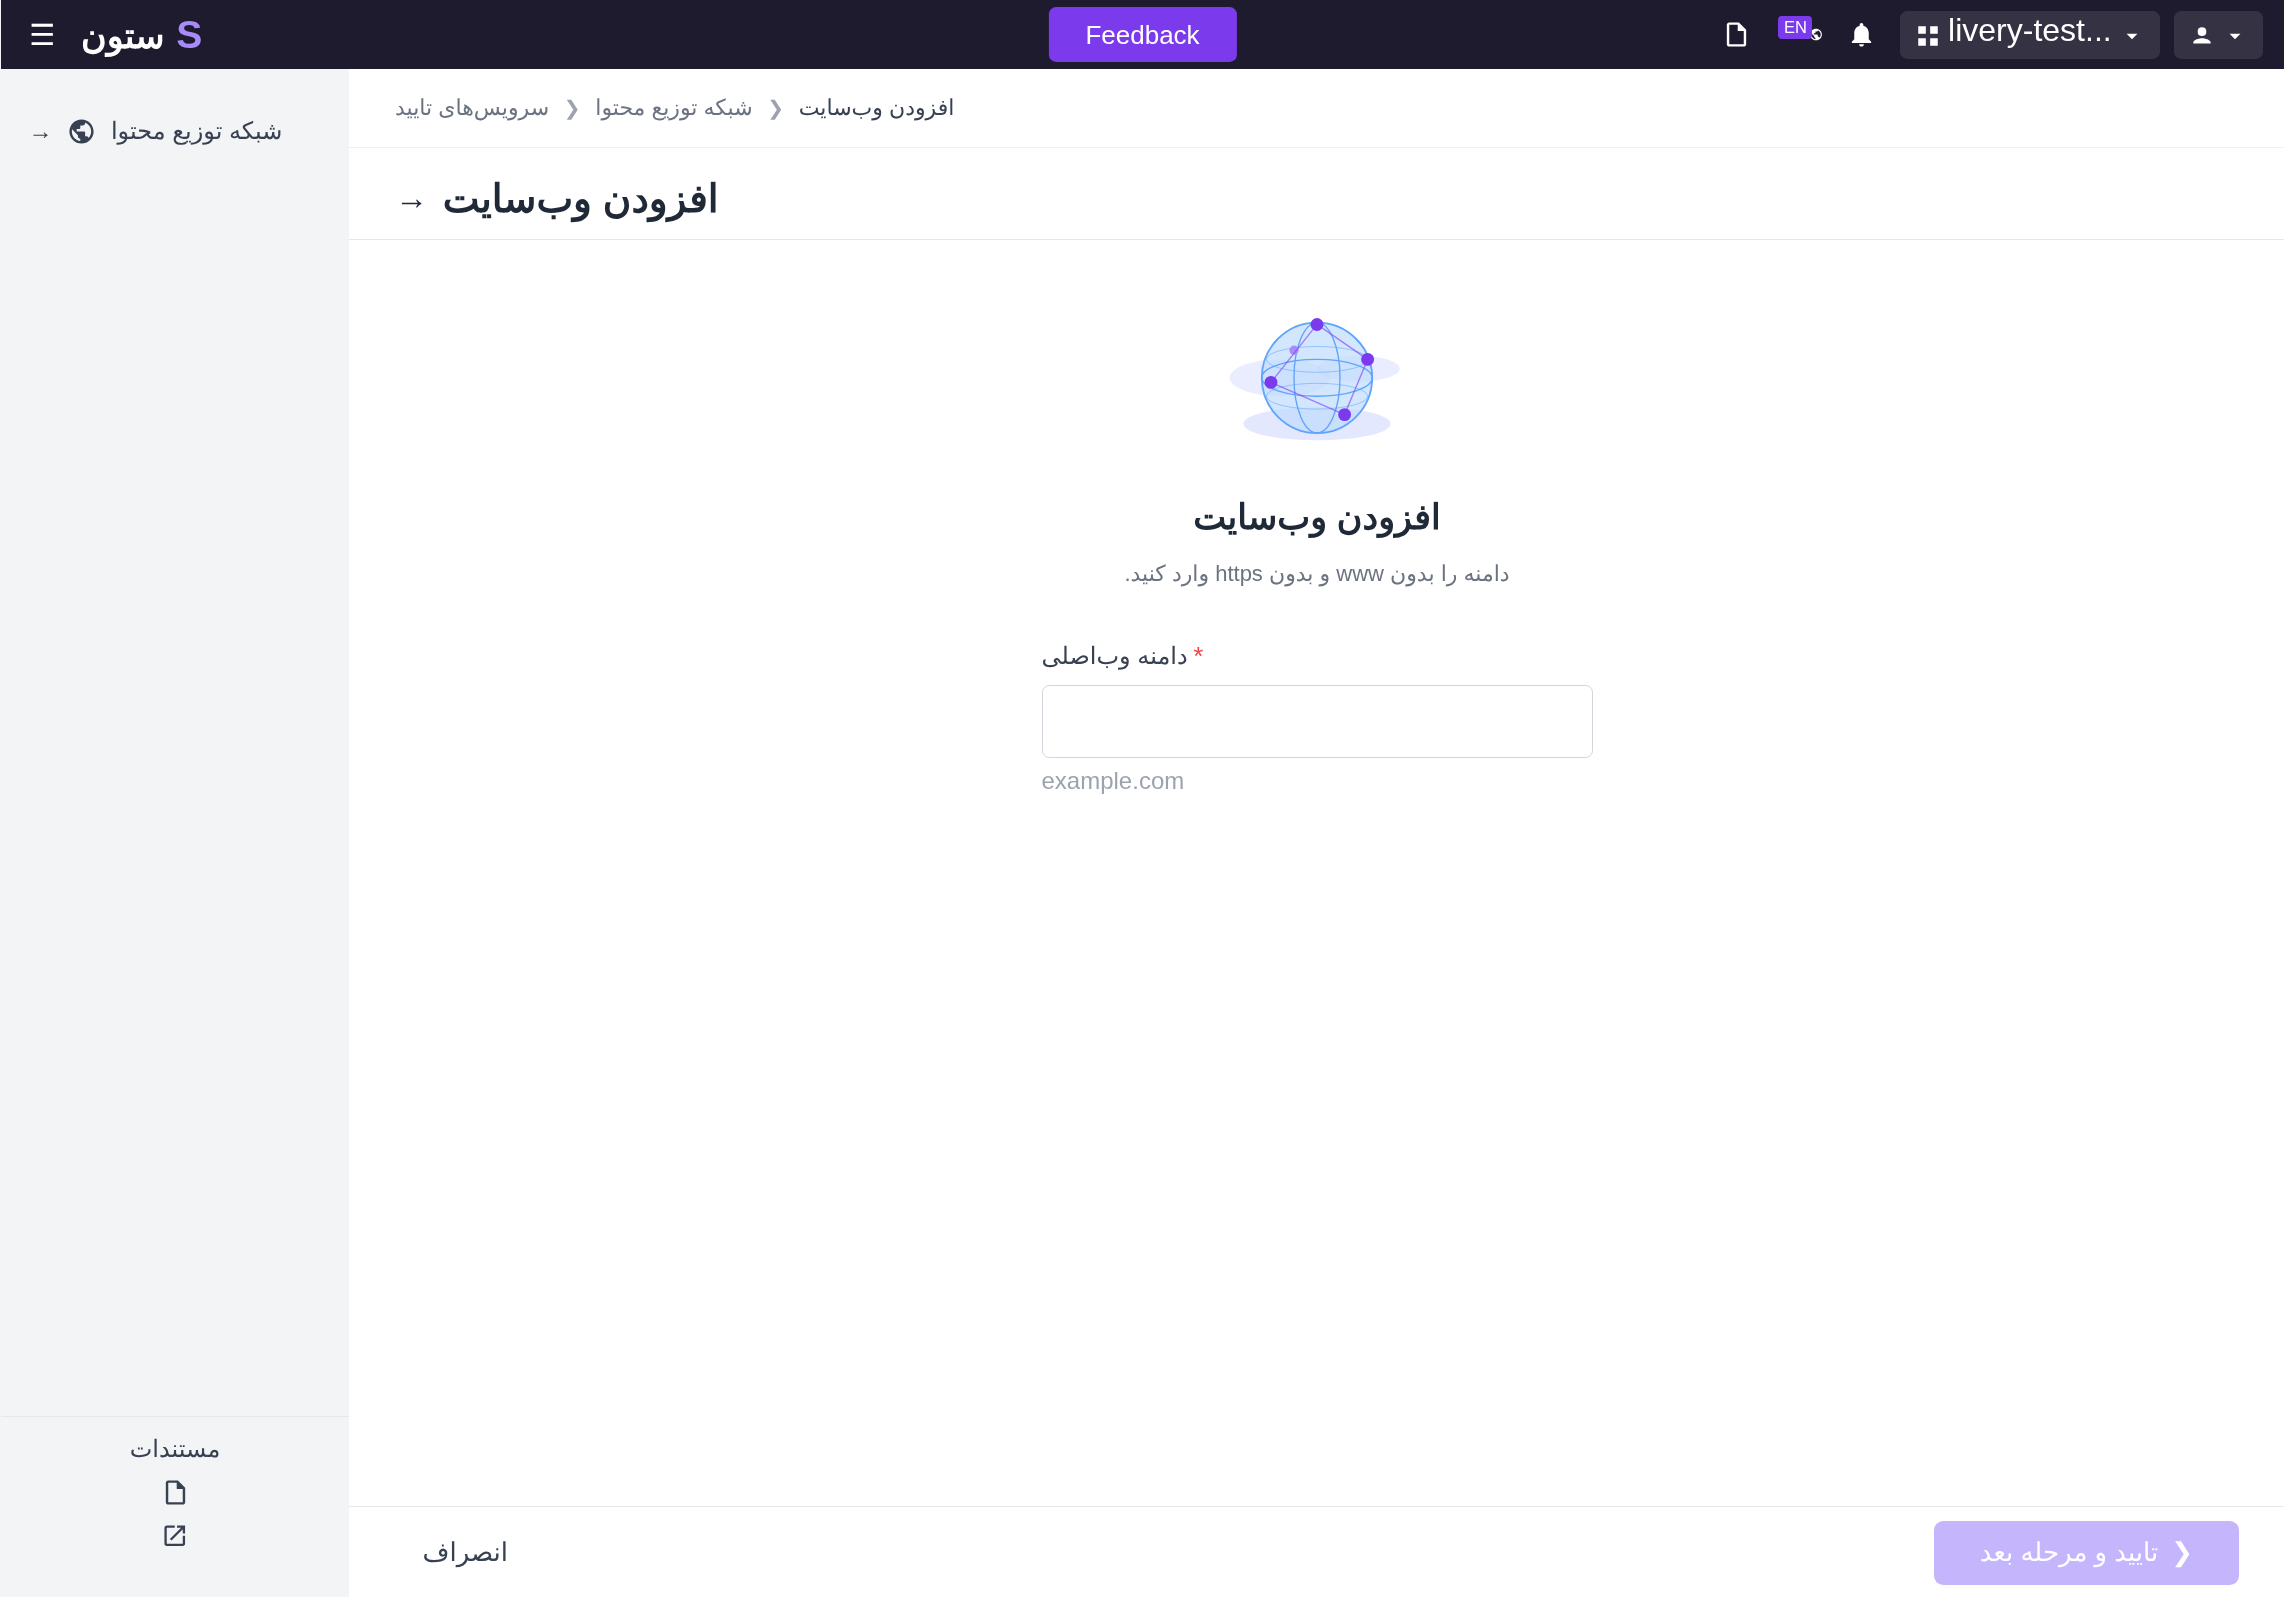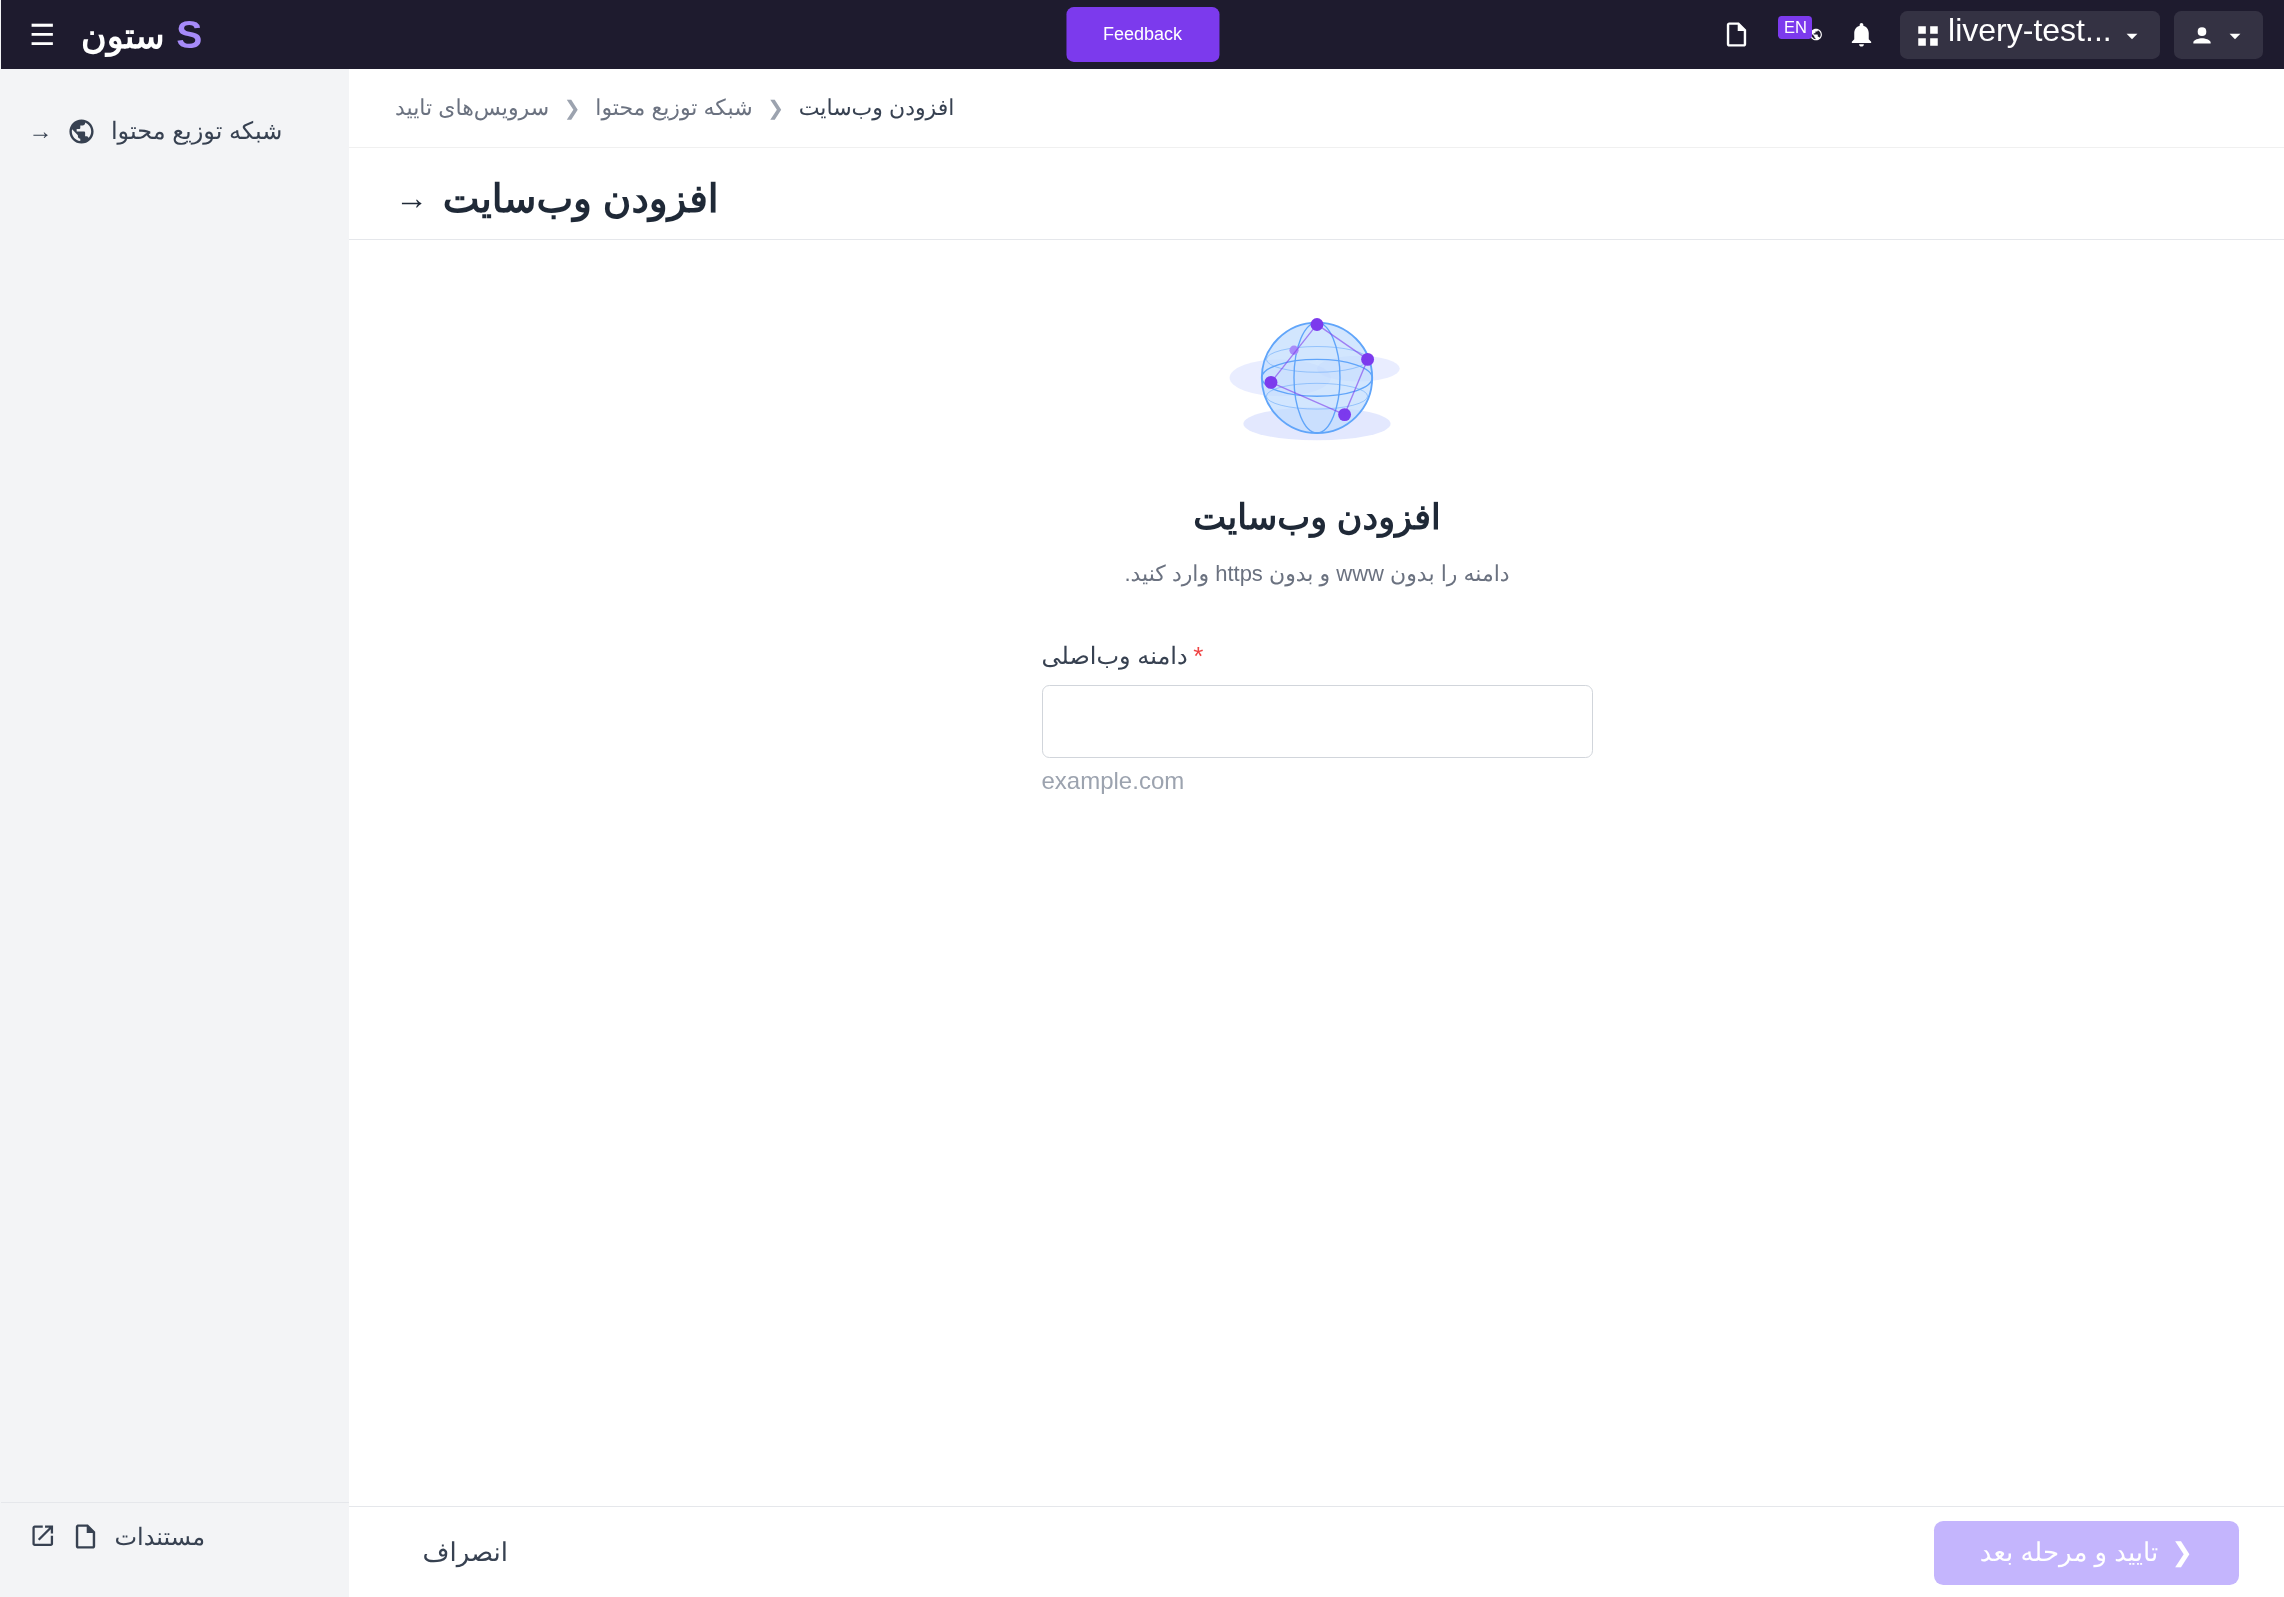--- a/index.html
+++ b/index.html
@@ -69,21 +69,21 @@
       position: absolute;
       left: 50%;
       transform: translateX(-50%);
     }
     .feedback-btn {
       background: #7c3aed;
       color: #fff;
       border: none;
       border-radius: 7.3px;
       padding: 13px 37px;
-      font-size: 18px;
+      font-size: 26px;
       cursor: pointer;
       height: 55px;
     }
     .navbar-right {
       margin-right: auto;
       display: flex;
       align-items: center;
       gap: 18.4px;
     }
     .logo-text {
@@ -296,20 +296,21 @@
       margin-top: auto;
       border-top: 0.9px solid #e5e7eb;
       padding: 18.4px 27.5px;
       display: flex;
       align-items: center;
       justify-content: flex-end;
       gap: 14.7px;
       font-size: 24px;
       color: #374151;
       cursor: pointer;
+      flex-direction: column;
     }
 
     .globe-svg { width: 33px; height: 33px; }
   </style>
 </head>
 <body>
 
 <nav class="navbar">
 
   <div class="navbar-left">

